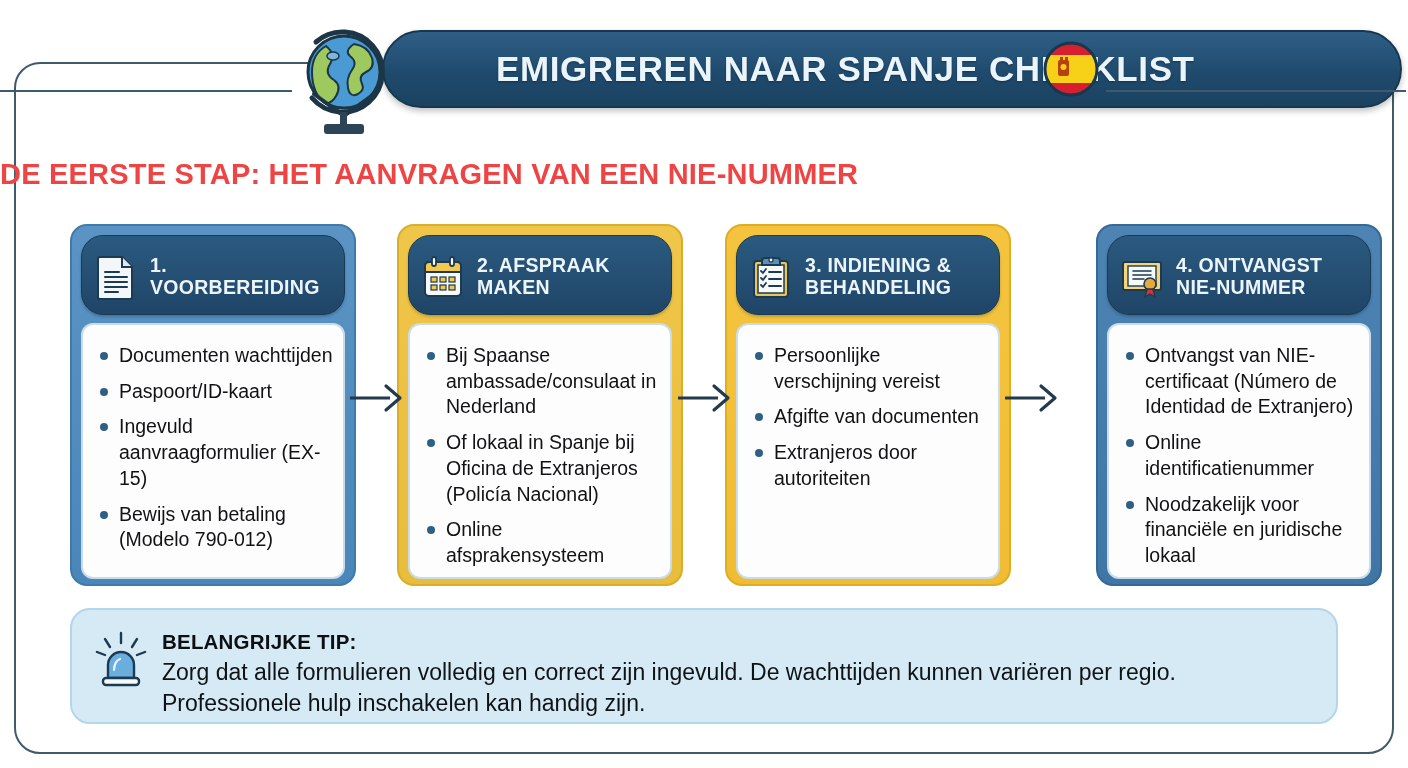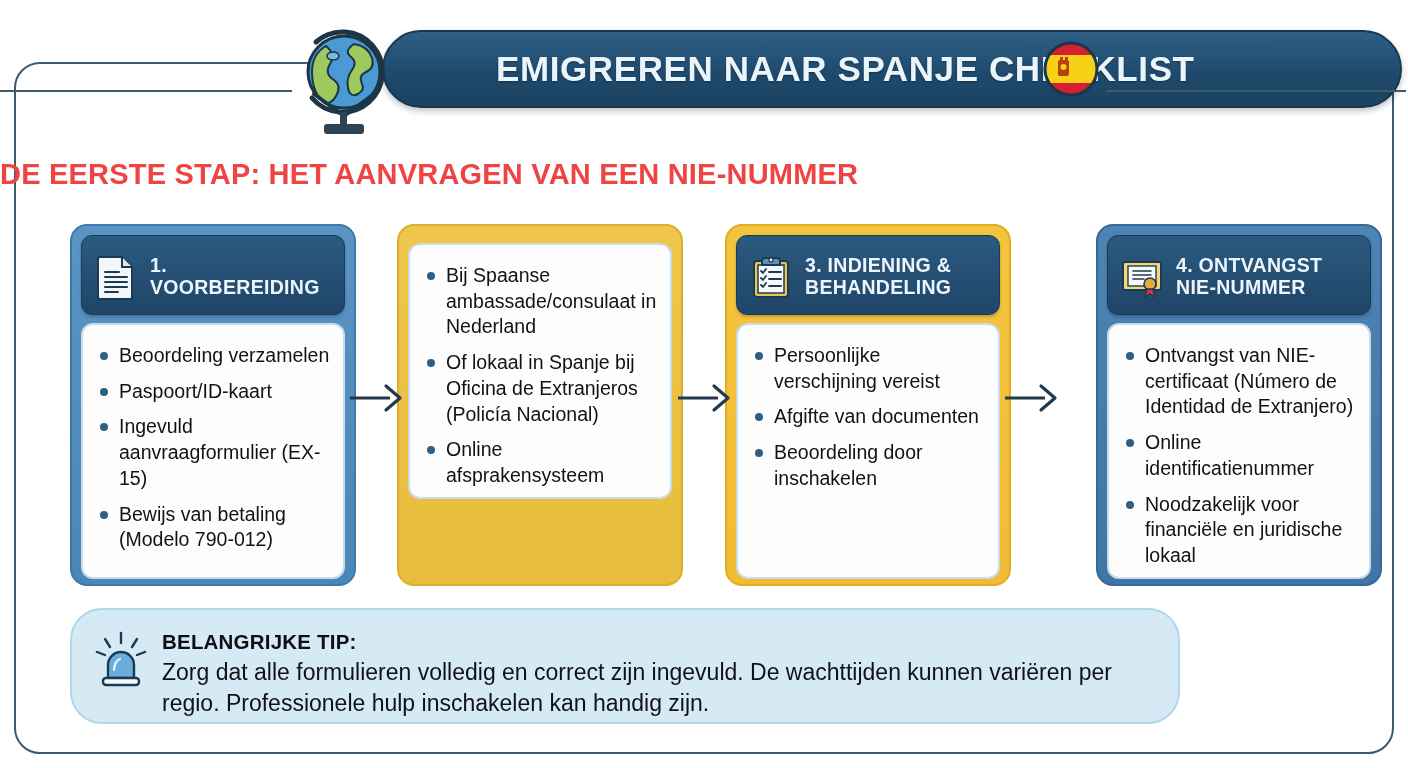--- a/index.html
+++ b/index.html
@@ -62,21 +62,21 @@
   .card {
     position: absolute; top: 0; width: 286px; height: 362px;
     border-radius: 17px; padding: 9px;
   }
   .card.c1 { left: 0px;   background: linear-gradient(180deg,#5b94c4 0%, #4a86b9 100%); border:2px solid #3e7aaa; }
   .card.c2 { left: 327px; background: linear-gradient(180deg,#f0c64a 0%, #e8bc3c 100%); border:2px solid #d9ae2b; }
   .card.c3 { left: 655px; background: linear-gradient(180deg,#f5c43f 0%, #f0bc33 100%); border:2px solid #e0ad22; }
   .card.c4 { left: 982px; background: linear-gradient(180deg,#4d84b4 0%, #3f76a6 100%); border:2px solid #356a97;margin-left:44px; }
 
   .card-head {
-    position: relative; height: 80px; border-radius: 11px;
+    position: relative; height: 80px; border-radius: 22px;
     background: linear-gradient(180deg,#2b5a80 0%, #1f4567 100%);
     border: 1px solid #173a55;
     display: flex; align-items: center; gap: 12px;
     padding: 4px 10px 0 12px;
     box-shadow: 0 2px 3px rgba(0,0,0,0.2);
   }
   .card-head .hicon { flex: 0 0 auto; width: 44px; height: 46px; }
   .card-head .htitle {
     color: #ecf5fc; font-size: 19.5px; font-weight: 800;
     line-height: 1.12; letter-spacing: 0.3px;
@@ -95,22 +95,22 @@
     content: ""; position: absolute; left: 3px; top: 9px;
     width: 8px; height: 8px; border-radius: 50%; background: #2e5f85;
   }
 
   
   .arrow { position: absolute; top: 381px; width: 60px; height: 34px; }
 
   
   .tip {
     position: absolute; left: 70px; top: 608px;
-    width: 1110px; height: 116px;
-    background: #d6eaf6; border: 2px solid #b2d6ea; border-radius: 32px;
+    width: 1268px; height: 116px;
+    background: #d6eaf6; border: 2px solid #b2d6ea; border-radius: 20px;
     display: flex; align-items: flex-start; gap: 14px;
     padding: 18px 20px 0 22px;
   }
   .tip-icon { flex: 0 0 auto; width: 54px; height: 58px; margin-top: 2px; }
   .tip-text { padding-top: 2px; }
   .tip-title { font-size: 20.5px; font-weight: 800; color: #0d1013; letter-spacing: 0.2px; }
   .tip-body { font-size: 23px; color: #101316; line-height: 1.34; margin-top: 3px; max-width: 1130px; }
 </style>
 </head>
 <body>
@@ -173,29 +173,46 @@
               <line x1="11" y1="23" x2="33" y2="23"></line>
             <line x1="11" y1="28" x2="33" y2="28"></line>
               <line x1="11" y1="33" x2="33" y2="33"></line>
             <line x1="11" y1="38" x2="24" y2="38"></line>
           </g>
         </svg>
         <div class="htitle">1. VOORBEREIDING</div>
       </div>
       <div class="card-body">
         <ul>
-          <li>Beoordeling verzamelen</li>
+          <li>Documenten wachttijden</li>
           <li>Paspoort/ID-kaart</li>
           <li>Ingevuld aanvraagformulier (EX-15)</li>
           <li>Bewijs van betaling (Modelo 790-012)</li>
         </ul>
       </div>
     </div>
 
     <div class="card c2">
+      <div class="card-head">
+        <svg class="hicon" viewBox="0 0 44 46">
+          <rect x="4" y="8" width="36" height="34" rx="4" fill="#f6f8fa" stroke="#1c3a52" stroke-width="2"></rect>
+          <path d="M4 12 a4 4 0 0 1 4 -4 h28 a4 4 0 0 1 4 4 v6 h-36z" fill="#f2c94c" stroke="#1c3a52" stroke-width="2"></path>
+          <rect x="11" y="3" width="4" height="9" rx="2" fill="#fdfdfd" stroke="#1c3a52" stroke-width="1.8"></rect>
+          <rect x="29" y="3" width="4" height="9" rx="2" fill="#fdfdfd" stroke="#1c3a52" stroke-width="1.8"></rect>
+          <g fill="#f2c94c" stroke="#1c3a52" stroke-width="1.2">
+            <rect x="10" y="23" width="6" height="5"></rect>
+              <rect x="19" y="23" width="6" height="5"></rect>
+              <rect x="28" y="23" width="6" height="5"></rect>
+            <rect x="10" y="31" width="6" height="5"></rect>
+              <rect x="19" y="31" width="6" height="5"></rect>
+              <rect x="28" y="31" width="6" height="5"></rect>
+          </g>
+        </svg>
+        <div class="htitle">2. AFSPRAAK MAKEN</div>
+      </div>
       <div class="card-body">
         <ul>
           <li>Bij Spaanse ambassade/consulaat in Nederland</li>
           <li>Of lokaal in Spanje bij Oficina de Extranjeros (Policía Nacional)</li>
           <li>Online afsprakensysteem</li>
         </ul>
       </div>
     </div>
 
     <div class="card c3">
@@ -213,21 +230,21 @@
               <line x1="20" y1="25" x2="32" y2="25"></line>
               <line x1="20" y1="32" x2="32" y2="32"></line>
           </g>
         </svg>
         <div class="htitle">3. INDIENING &amp; BEHANDELING</div>
       </div>
       <div class="card-body">
         <ul>
           <li>Persoonlijke verschijning vereist</li>
           <li>Afgifte van documenten</li>
-          <li>Beoordeling door inschakelen</li>
+          <li>Extranjeros door autoriteiten</li>
         </ul>
       </div>
     </div>
 
     <div class="card c4">
       <div class="card-head">
         <svg class="hicon" viewBox="0 0 44 46">
           <rect x="3" y="8" width="38" height="28" rx="2" fill="#f2d679" stroke="#1c3a52" stroke-width="2"></rect>
           <rect x="8" y="12" width="28" height="20" fill="#f7fafc" stroke="#1c3a52" stroke-width="1.4"></rect>
           <g stroke="#1c3a52" stroke-width="1.6" stroke-linecap="round">

